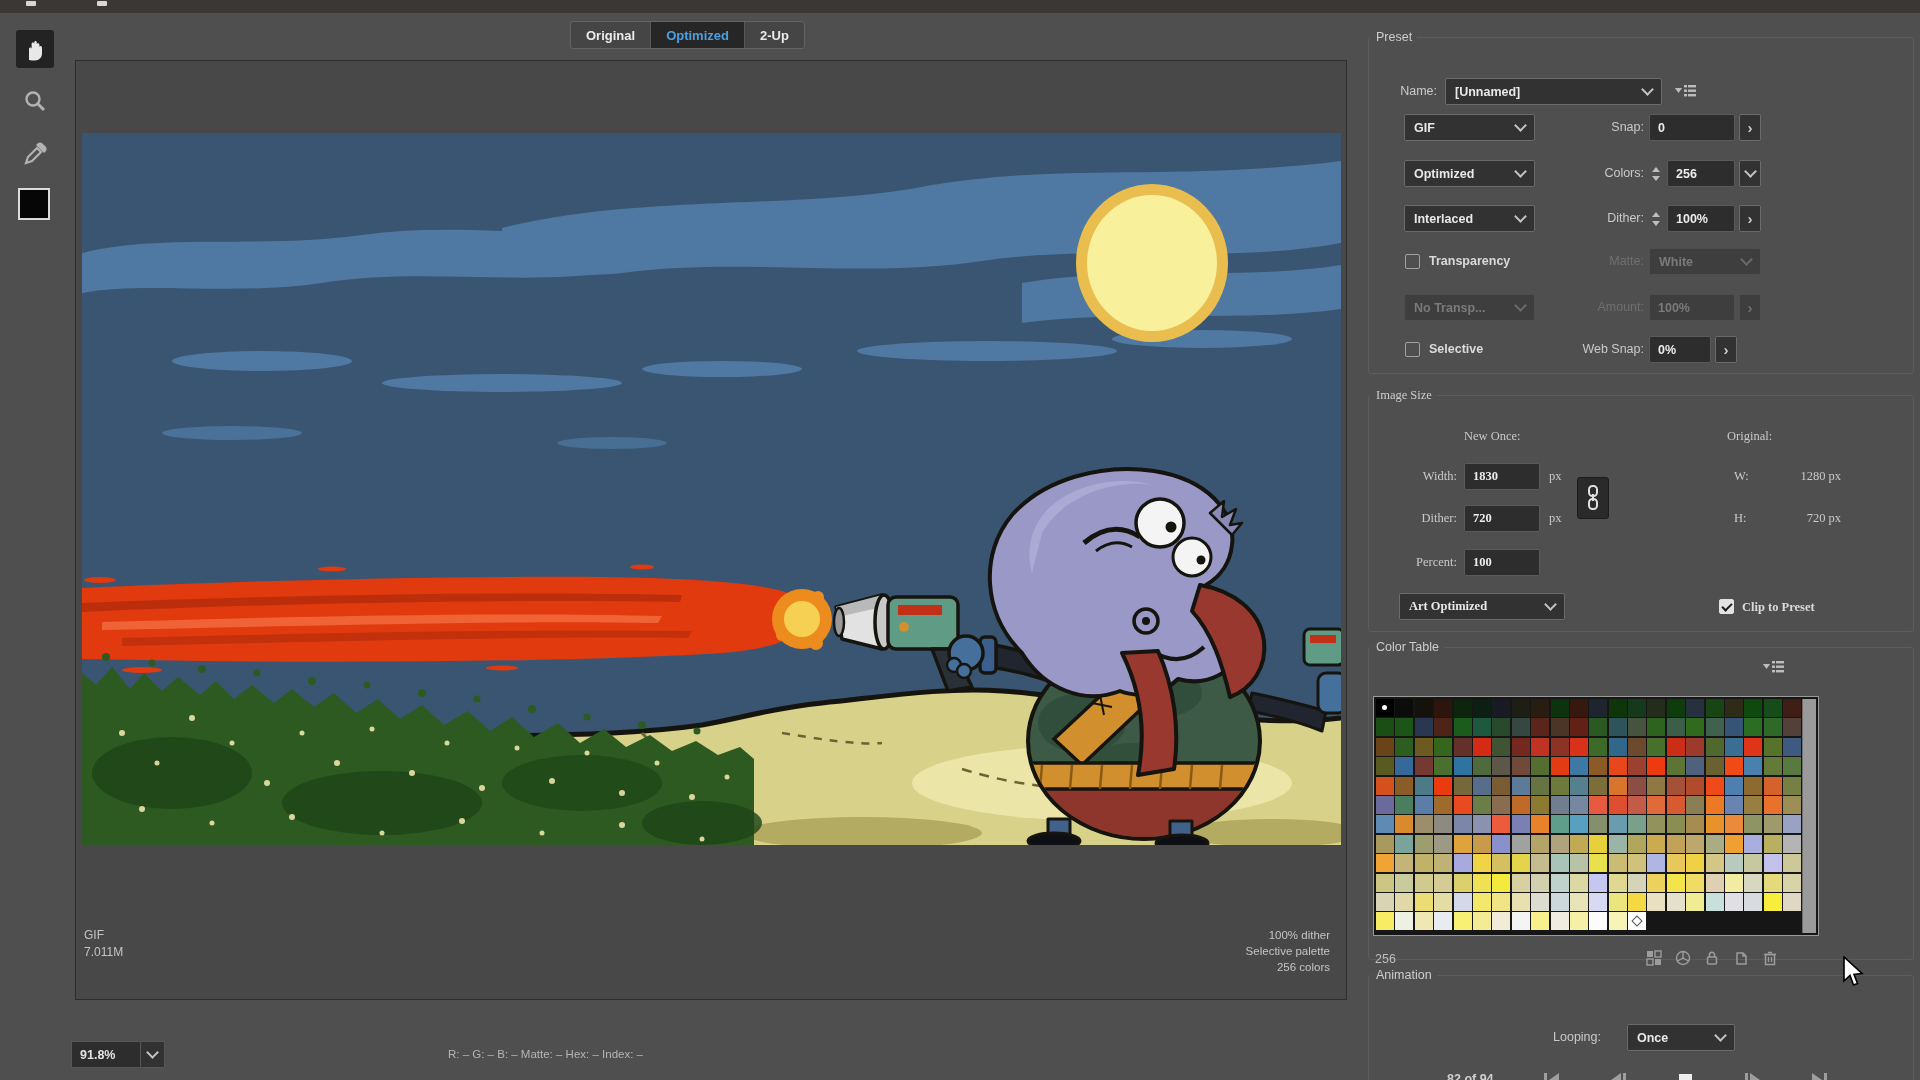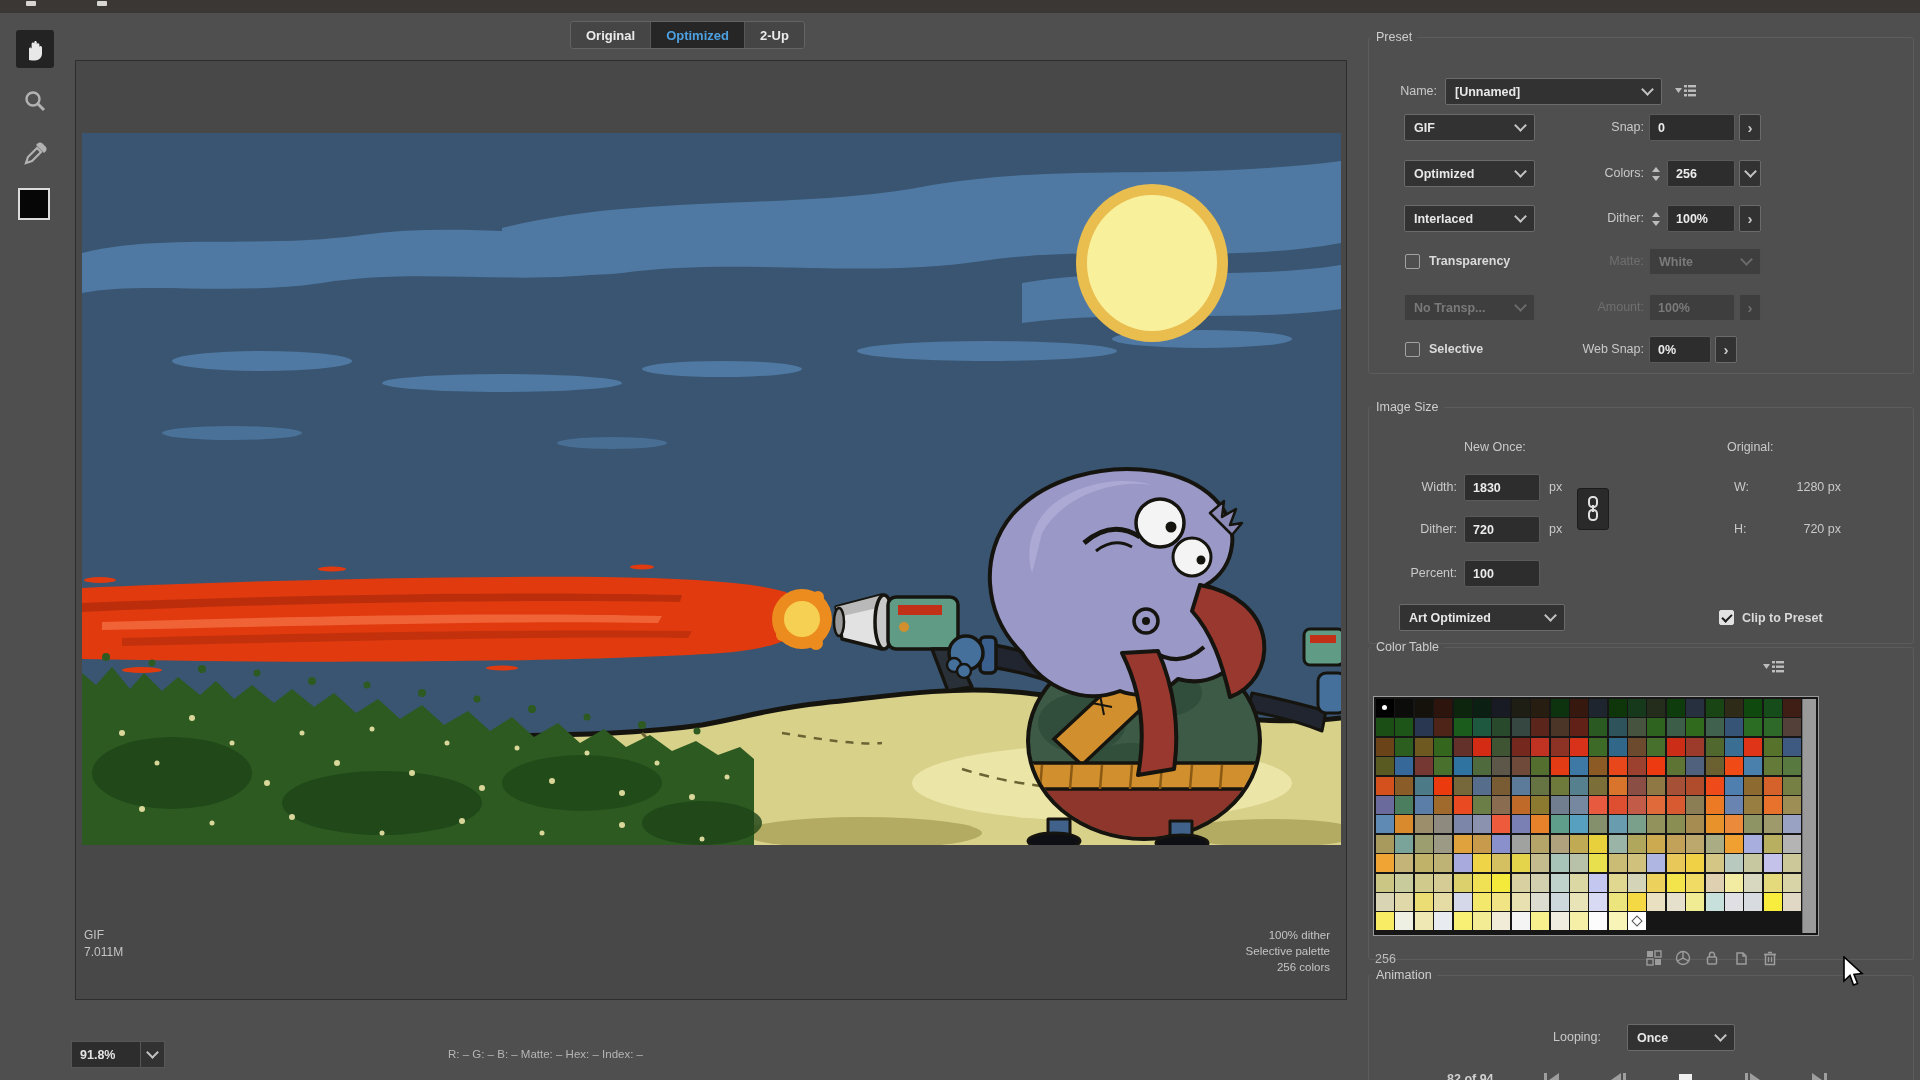--- a/index.html
+++ b/index.html
@@ -411,21 +411,21 @@
     <div class="lbl" style="left:60px;top:298px;font-weight:bold;color:#dadada;">Selective</div>
     <div class="lbl r" style="left:150px;top:298px;width:125px;">Web Snap:</div>
     <div class="field" style="left:280px;top:292px;width:62px;">
         <span>0%</span>
       </div>
     <div class="sbtn" style="left:346px;top:292px;">
         <span>›</span>
       </div>
   </fieldset>
 
-  <fieldset class="sect" style="left:1368px;top:400px;width:544px;height:242px;">
+  <fieldset class="sect" style="left:1368px;top:388px;width:544px;height:242px;font-family:Liberation Serif, serif;">
     <legend>Image Size</legend>
     <div class="lbl" style="left:95px;top:26px;">New Once:</div>
     <div class="lbl" style="left:358px;top:26px;">Original:</div>
 
     <div class="lbl r" style="left:0;top:66px;width:88px;">Width:</div>
     <div class="field" style="left:95px;top:60px;width:76px;">
         <span>1830</span>
       </div>
     <div class="lbl" style="left:180px;top:66px;">px</div>
     <div class="chainbox" style="left:208px;top:74px;">

